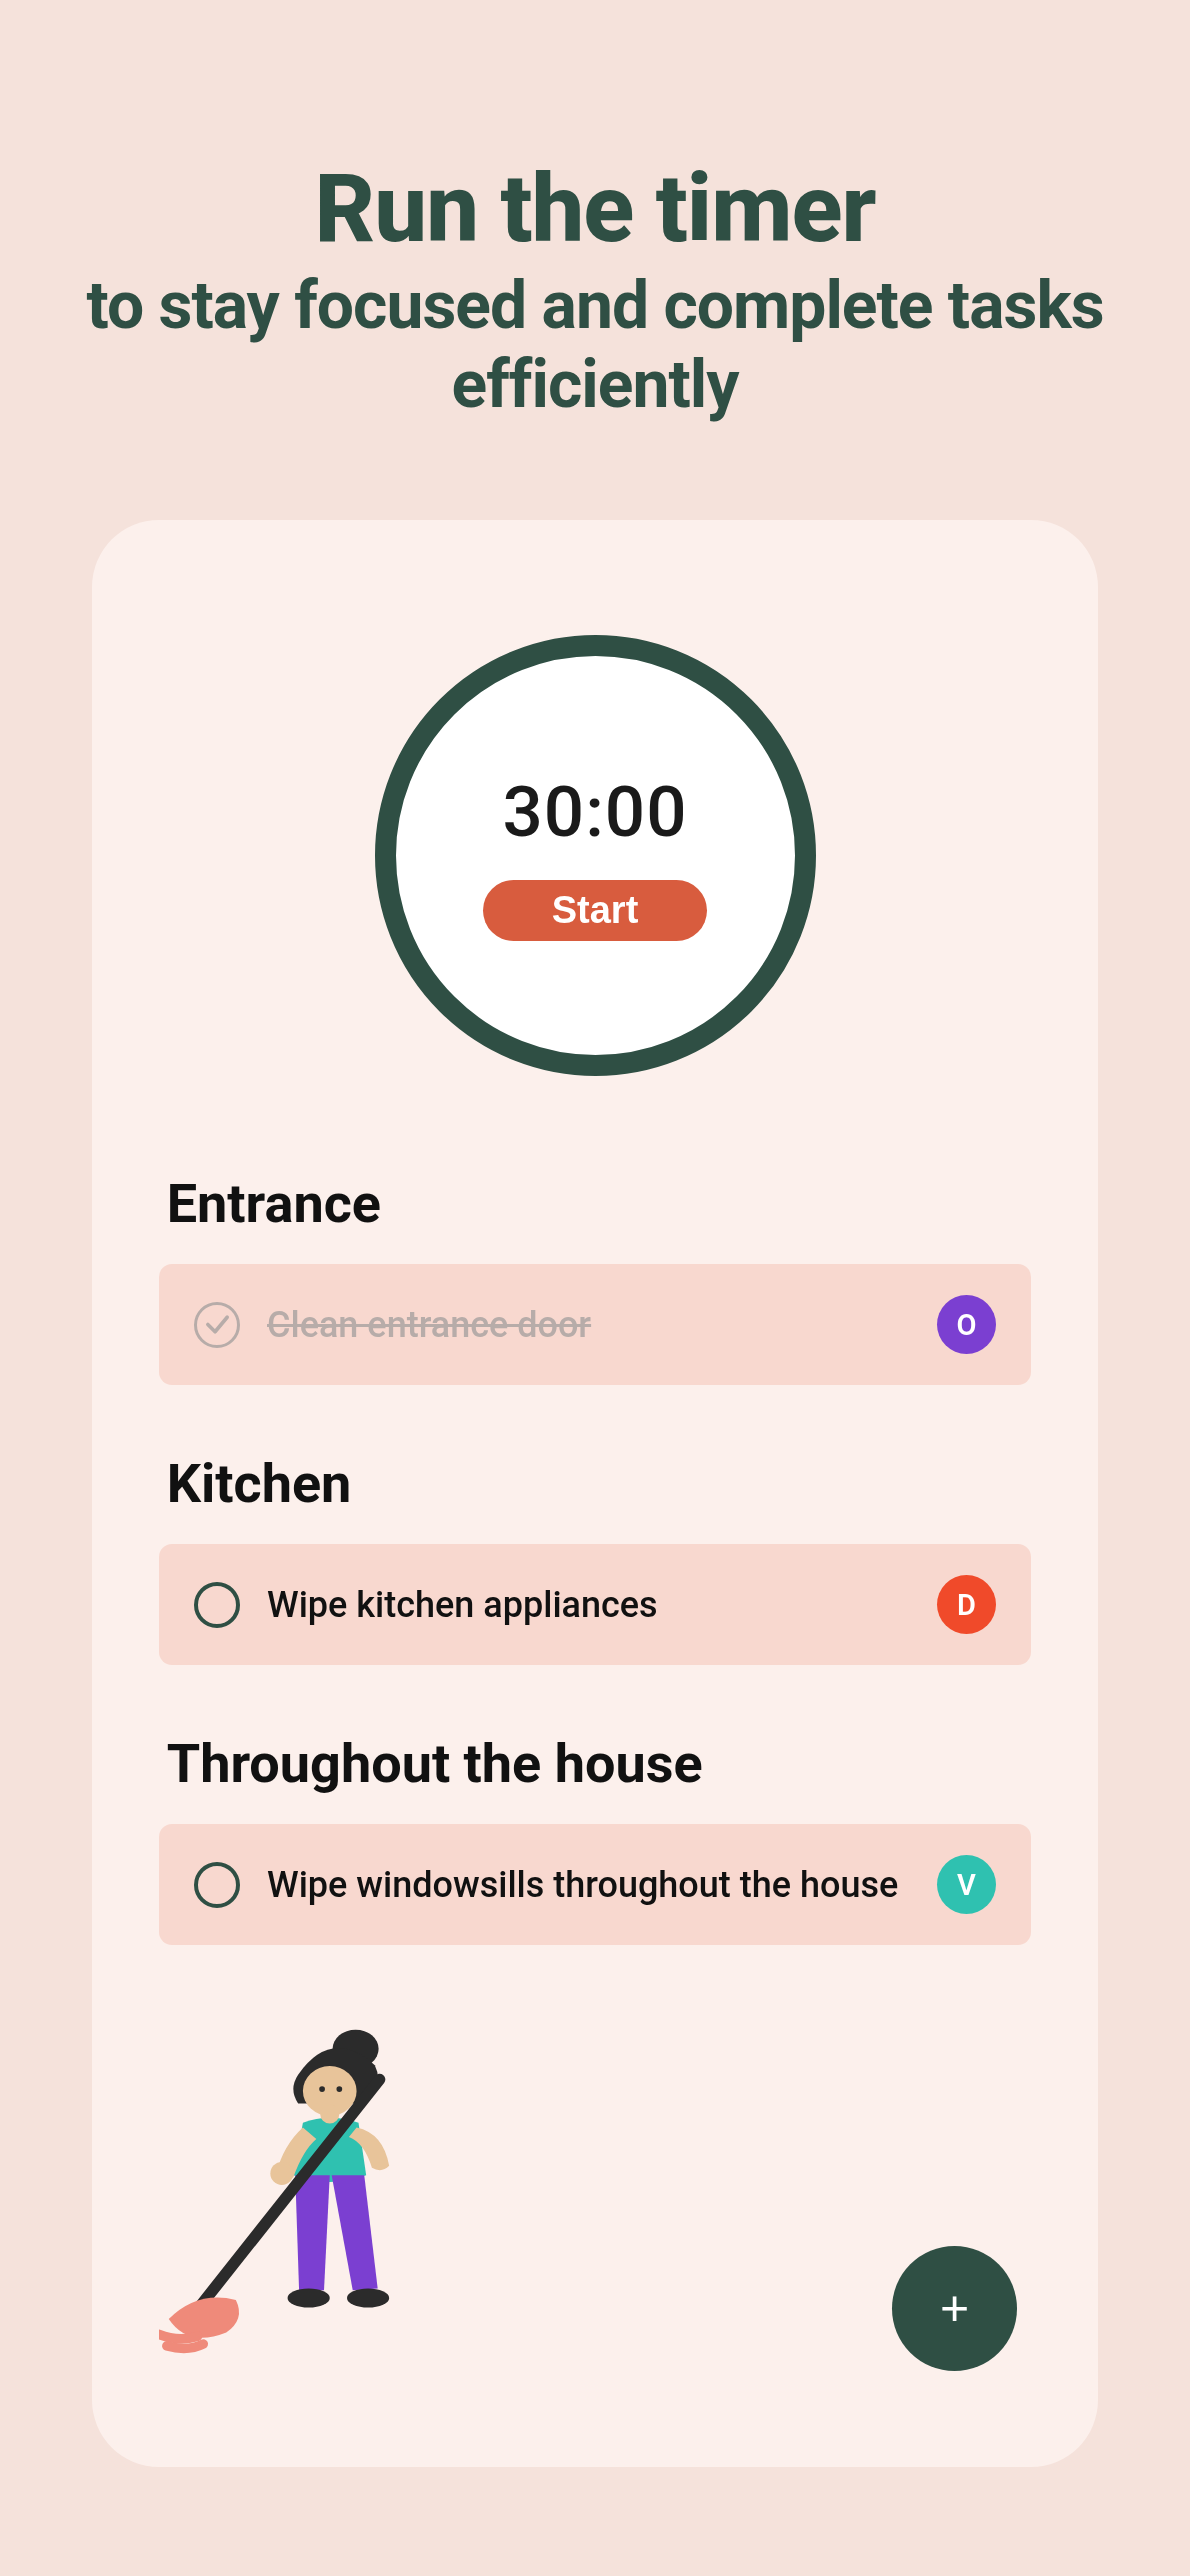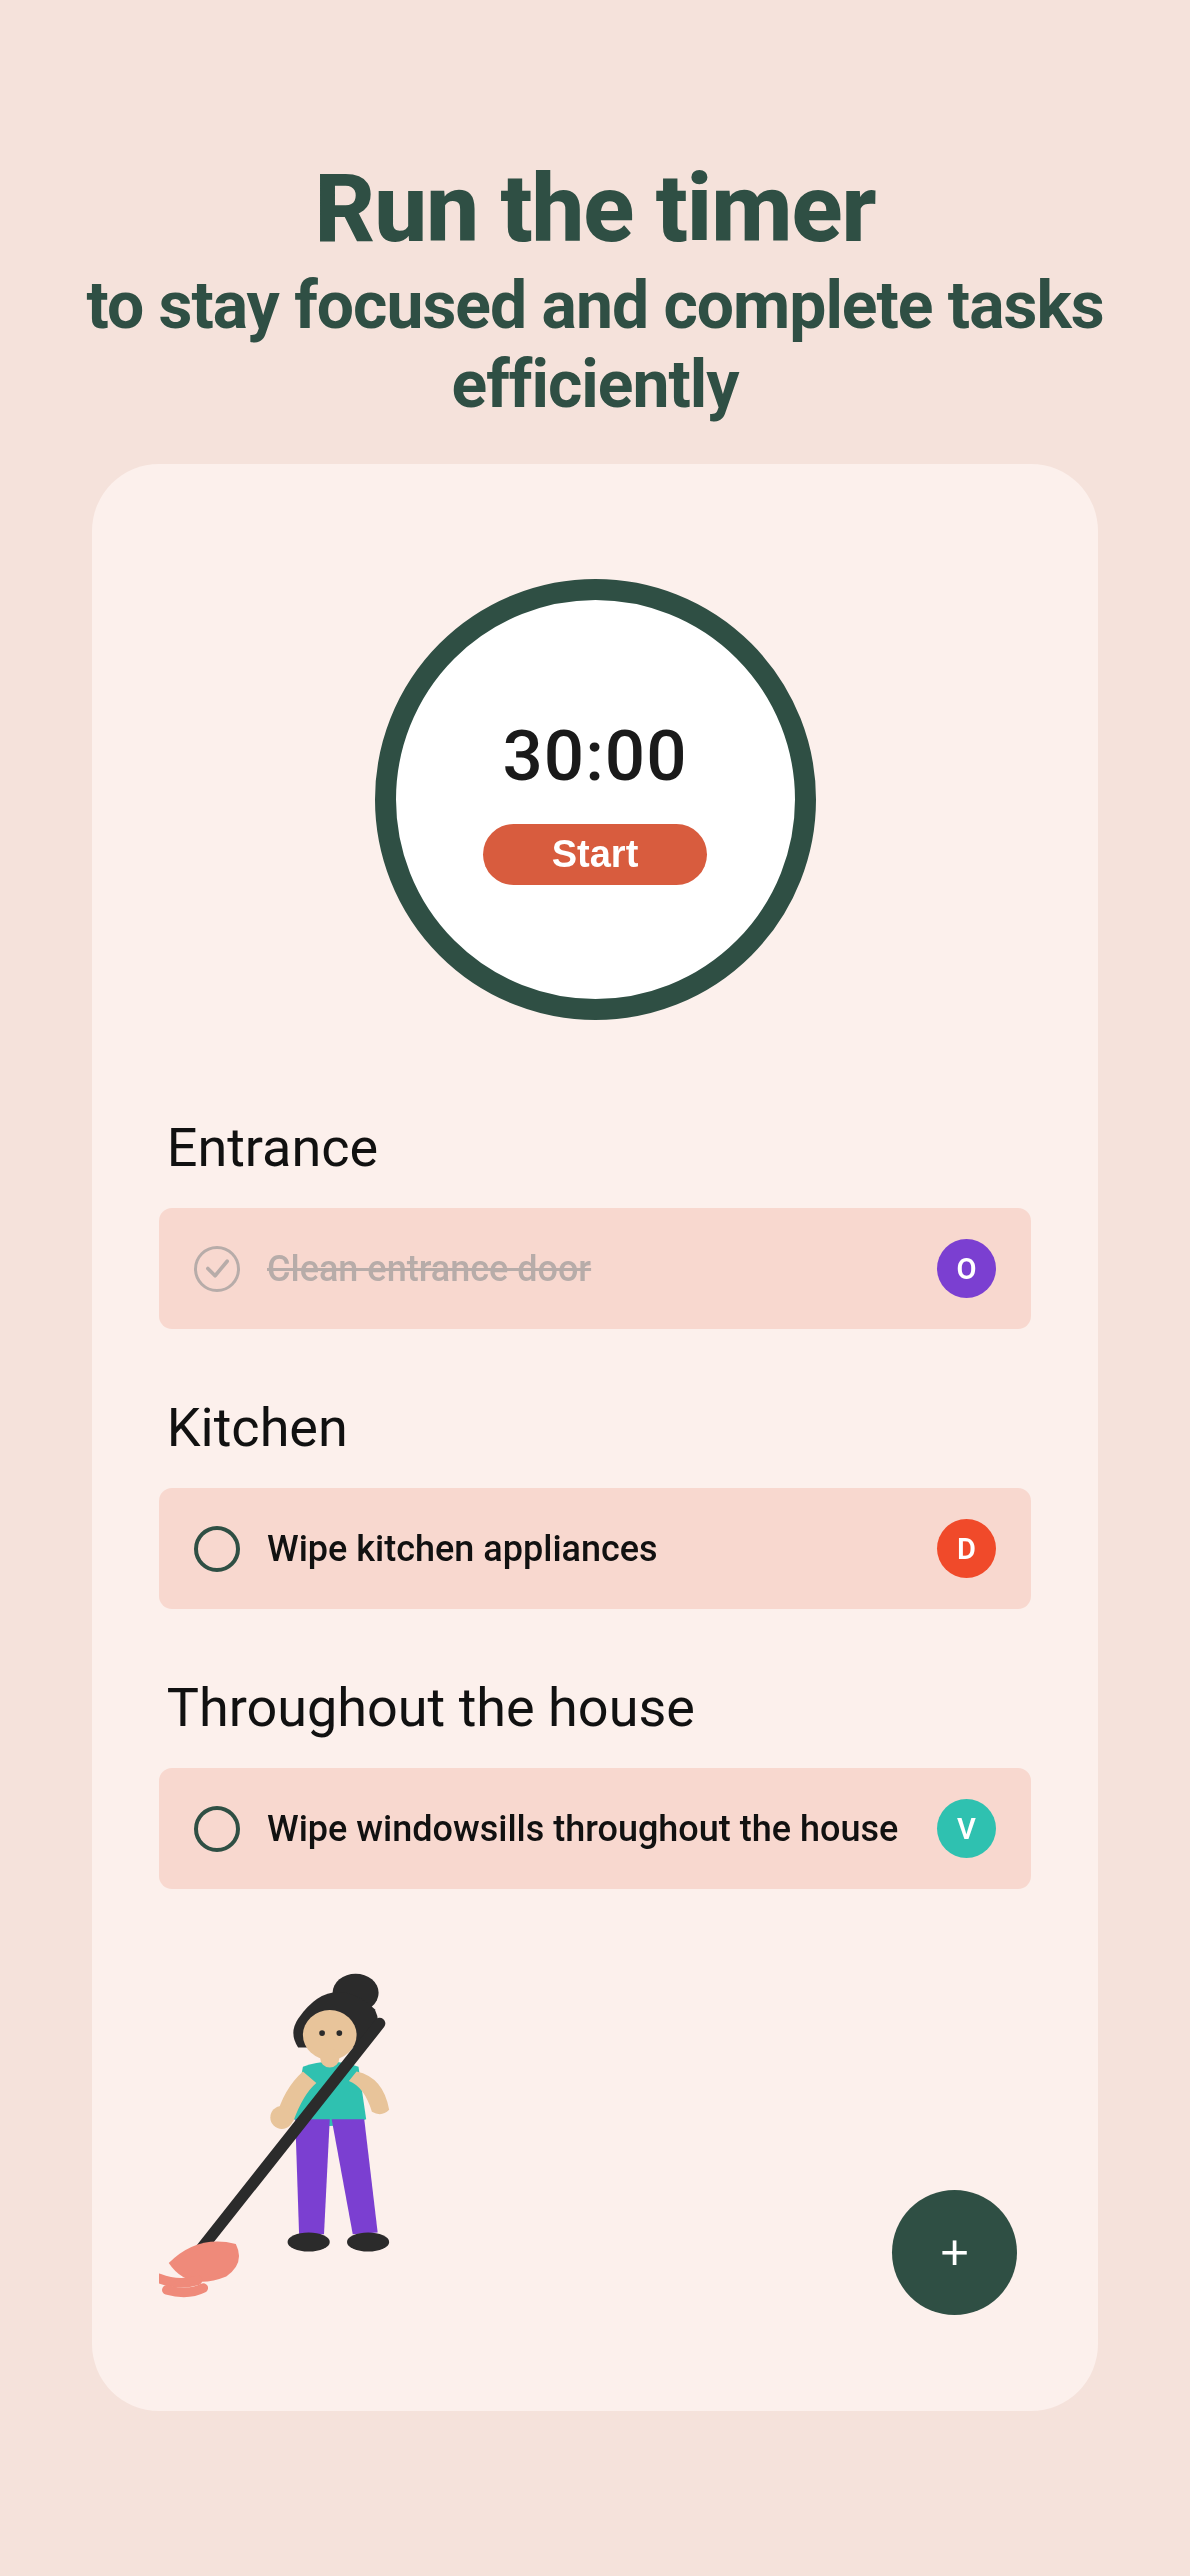--- a/index.html
+++ b/index.html
@@ -9,21 +9,21 @@
     font-family: -apple-system, BlinkMacSystemFont, "Segoe UI", Roboto, Helvetica, Arial, sans-serif;
     padding: 38px 38px;
     display: flex;
     flex-direction: column;
     align-items: center;
   }
   .headline {
     text-align: center;
     color: #2f4f44;
     margin-top: 115px;
-    margin-bottom: 40px;
+    margin-bottom: 96px;
     line-height: 1.2;
   }
   .headline .bold {
     font-weight: 800;
     font-size: 94px;
     letter-spacing: -1px;
   }
   .headline .rest {
     font-weight: 700;
     font-size: 66px;
@@ -65,21 +65,21 @@
     color: #ffffff;
     font-weight: 700;
     font-size: 38px;
     border: none;
     border-radius: 58px;
     padding: 9px 69px;
     cursor: pointer;
   }
   .section-title {
     font-size: 54px;
-    font-weight: 400;
+    font-weight: 700;
     color: #111;
     margin: 0 0 29px 7.7px;
   }
   .section { margin-bottom: 67px; }
   .task {
     background: #f8d8cf;
     border-radius: 13px;
     padding: 31px 35px;
     display: flex;
     align-items: center;

